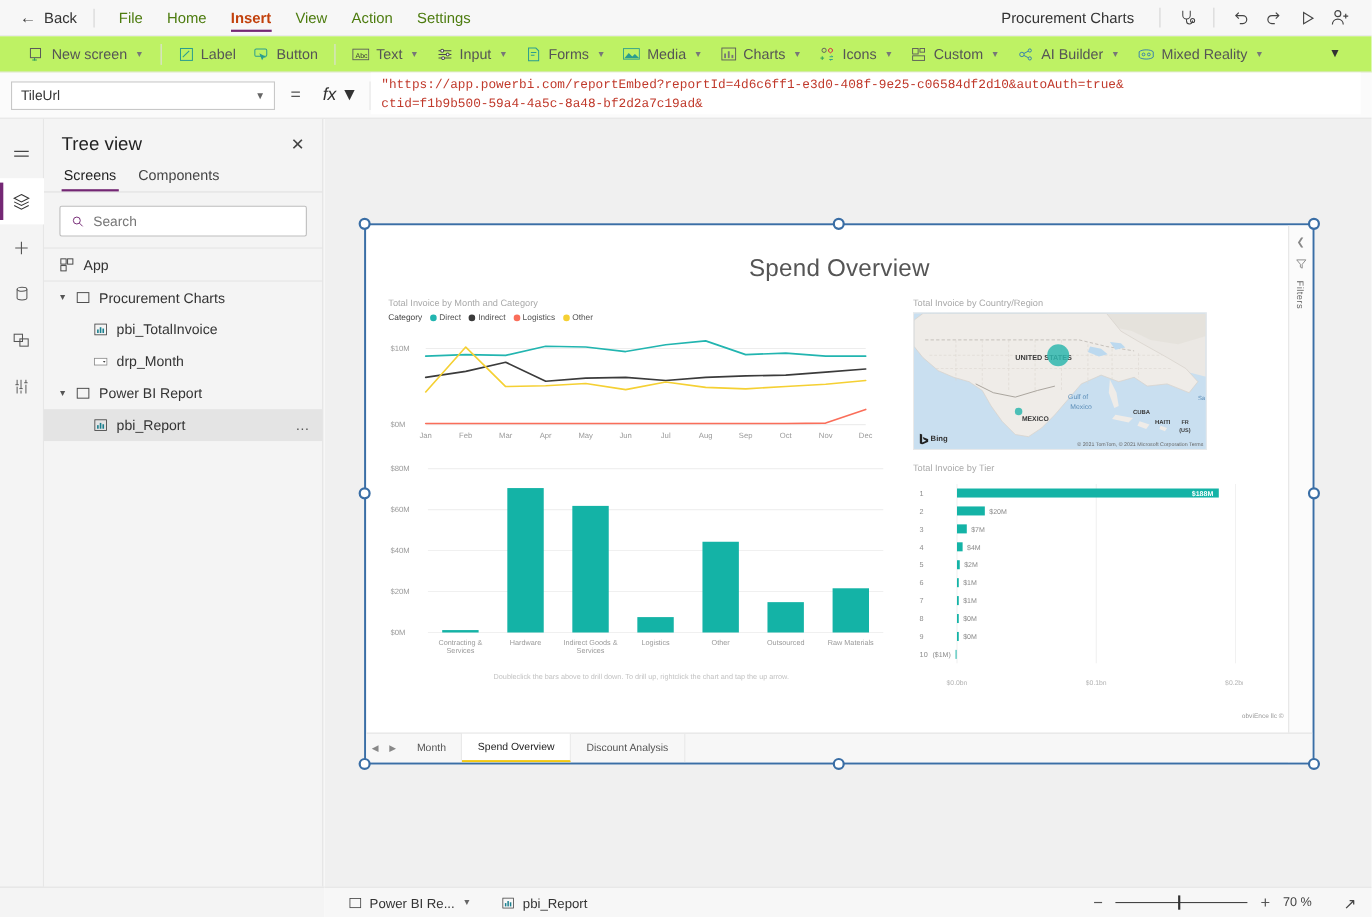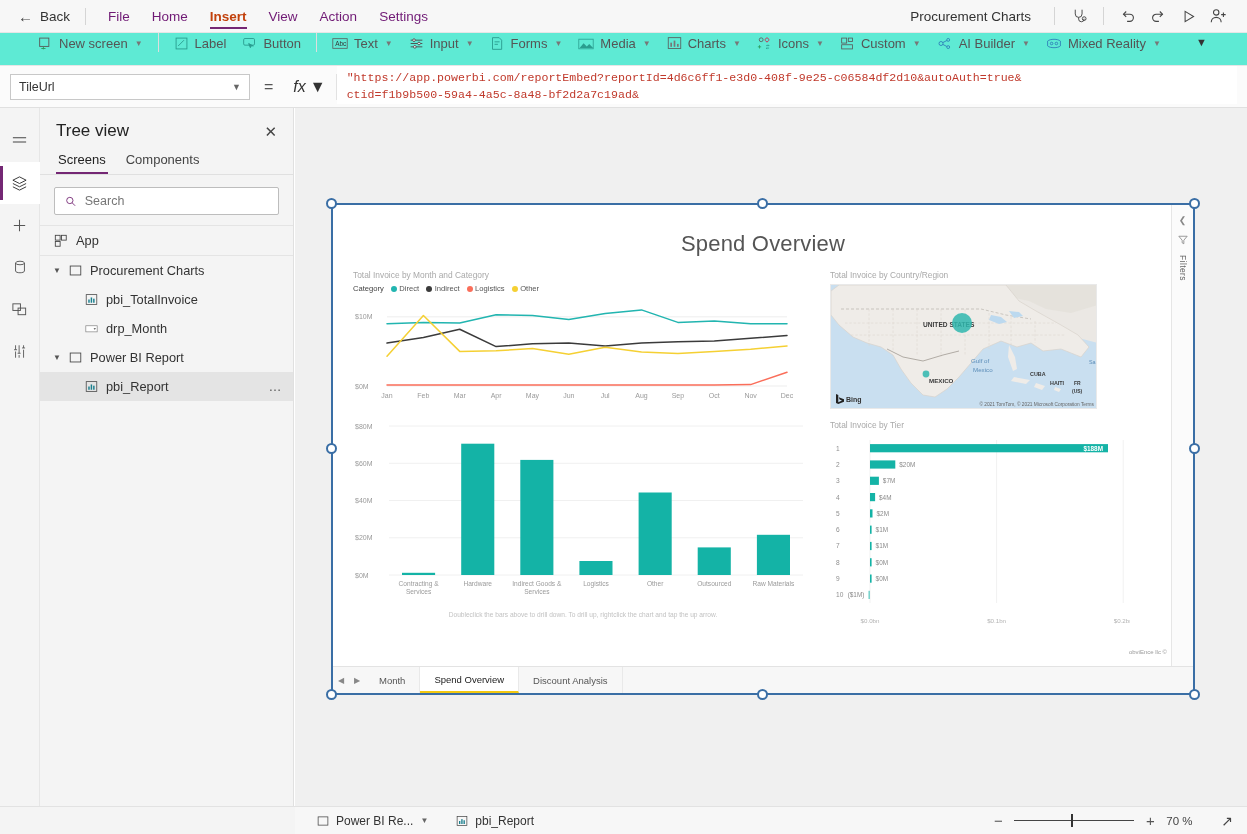--- a/index.html
+++ b/index.html
@@ -16,38 +16,38 @@
   .menubar {
     position: absolute; top: 0; left: 0; width: 1247px; height: 33px;
     background: #f7f7f7; border-bottom: 1px solid #e6e6e6;
     display: flex; align-items: center; padding: 0 14px;
   }
   .back-btn { display: flex; align-items: center; gap: 7px; font-size: 13.5px; color: #333; cursor: pointer; padding: 3px 4px; }
   .back-arrow { font-size: 15px; line-height: 1; color: #444; }
   .menu-sep { width: 1px; height: 17px; background: #d5d5d5; margin: 0 11px; }
   .menu-items { display: flex; align-items: center; gap: 0px; }
   .menu-item {
-    font-size: 13.5px; color: #701a75; cursor: pointer;
+    font-size: 13.5px; color: #4d7c0f; cursor: pointer;
     padding: 6px 11px; position: relative; white-space: nowrap;
   }
   .menu-item.active { font-weight: bold; color: #c2410c; }
   .menu-item.active::after {
     content: ''; position: absolute; left: 11px; right: 11px; bottom: 1px;
     height: 2px; background: #742774;
   }
   .menubar-right { margin-left: auto; display: flex; align-items: center; gap: 0; }
   .app-title { font-size: 13.5px; color: #333; padding-right: 14px; white-space: nowrap;}
   .tb-icon { width: 30px; height: 26px; display: flex; align-items: center; justify-content: center; cursor: pointer; color: #444; }
   .vsep { width: 1px; height: 18px; background: #d5d5d5; margin: 0 9px; }
 
   
   .ribbon {
     position: absolute; top: 33px; left: 0; width: 1247px; height: 33px;
-    background: #5eead4; border-bottom: 1px solid #e6e6e6;
-    display: flex; align-items: flex-start; padding: 0 30px;
+    background: #bef264; border-bottom: 1px solid #e6e6e6;
+    display: flex; align-items: center; padding: 0 18px;
   }
   .rib-item {
     display: flex; align-items: center; gap: 6px;
     font-size: 13px; color: #555; cursor: pointer;
     padding: 3px 8px; white-space: nowrap;
   }
   .rib-item .caret { font-size: 8px; color: #777; margin-left: 1px; }
   .rib-sep { width: 1px; height: 19px; background: #dedede; margin: 0 7px; }
   .rib-chevron { margin-left: auto; padding: 3px 10px; cursor: pointer; font-size: 11px; color: #333; font-weight: bold;}
   svg.ic { display:block; }

